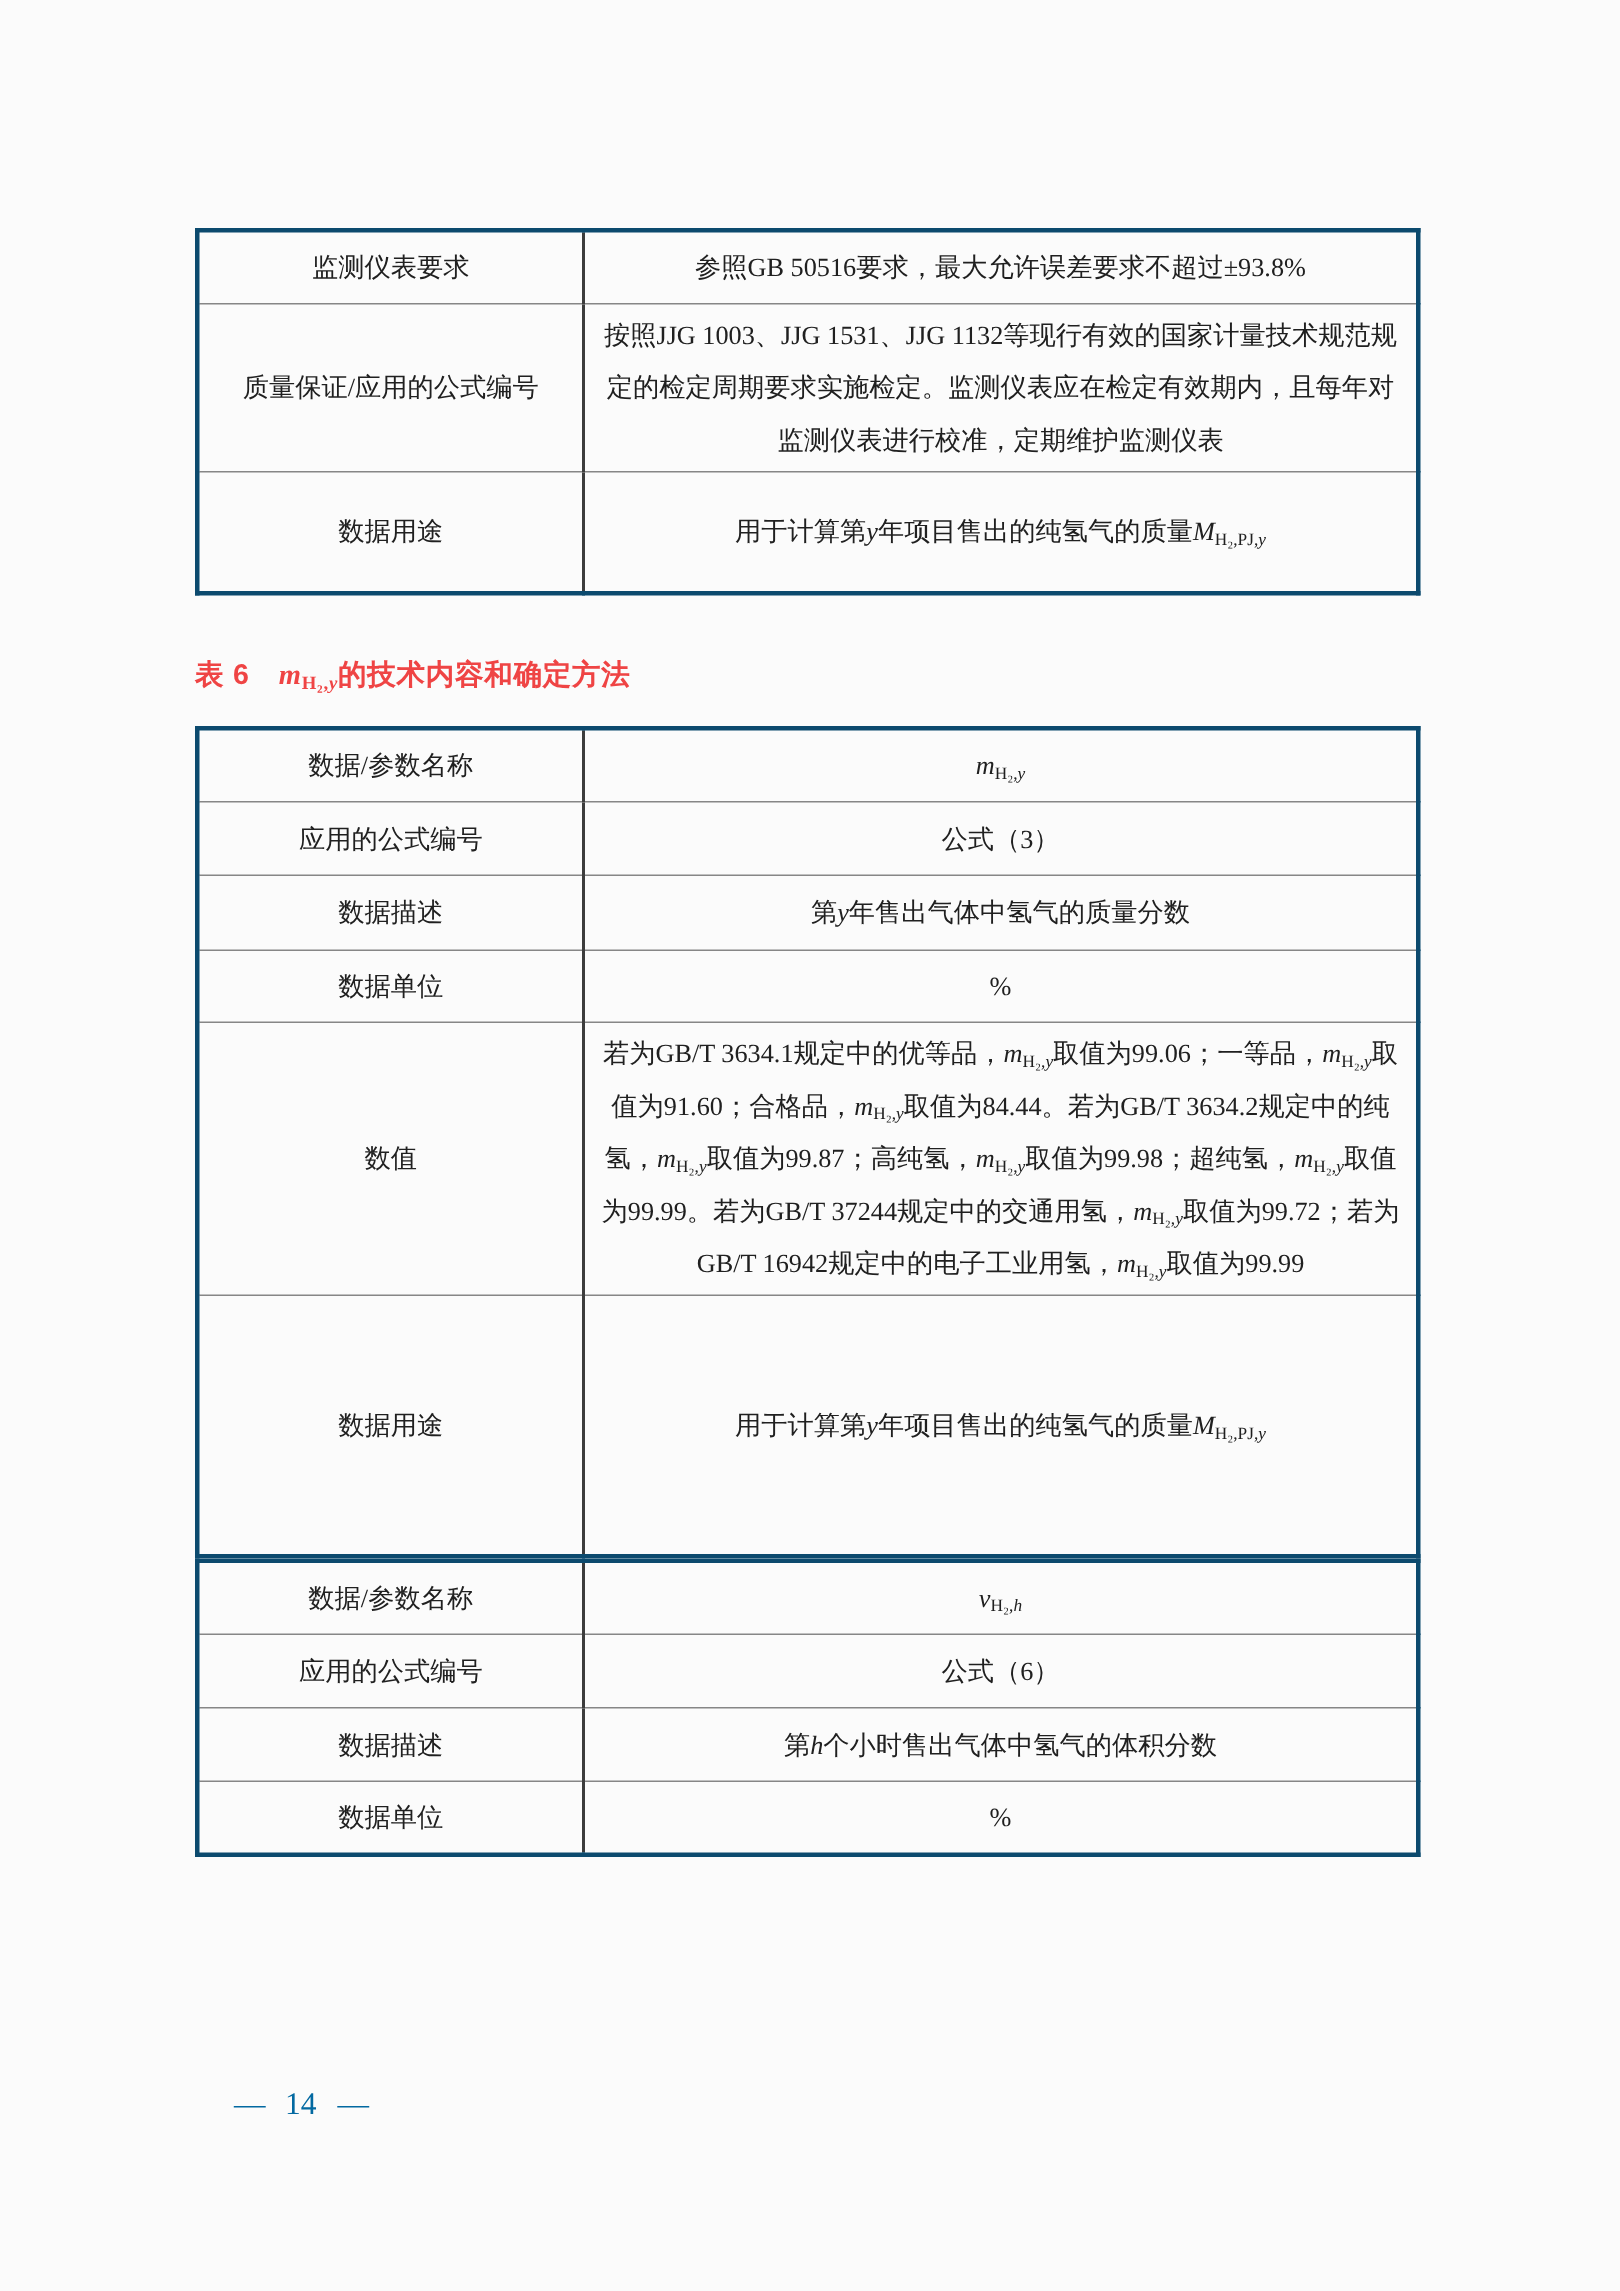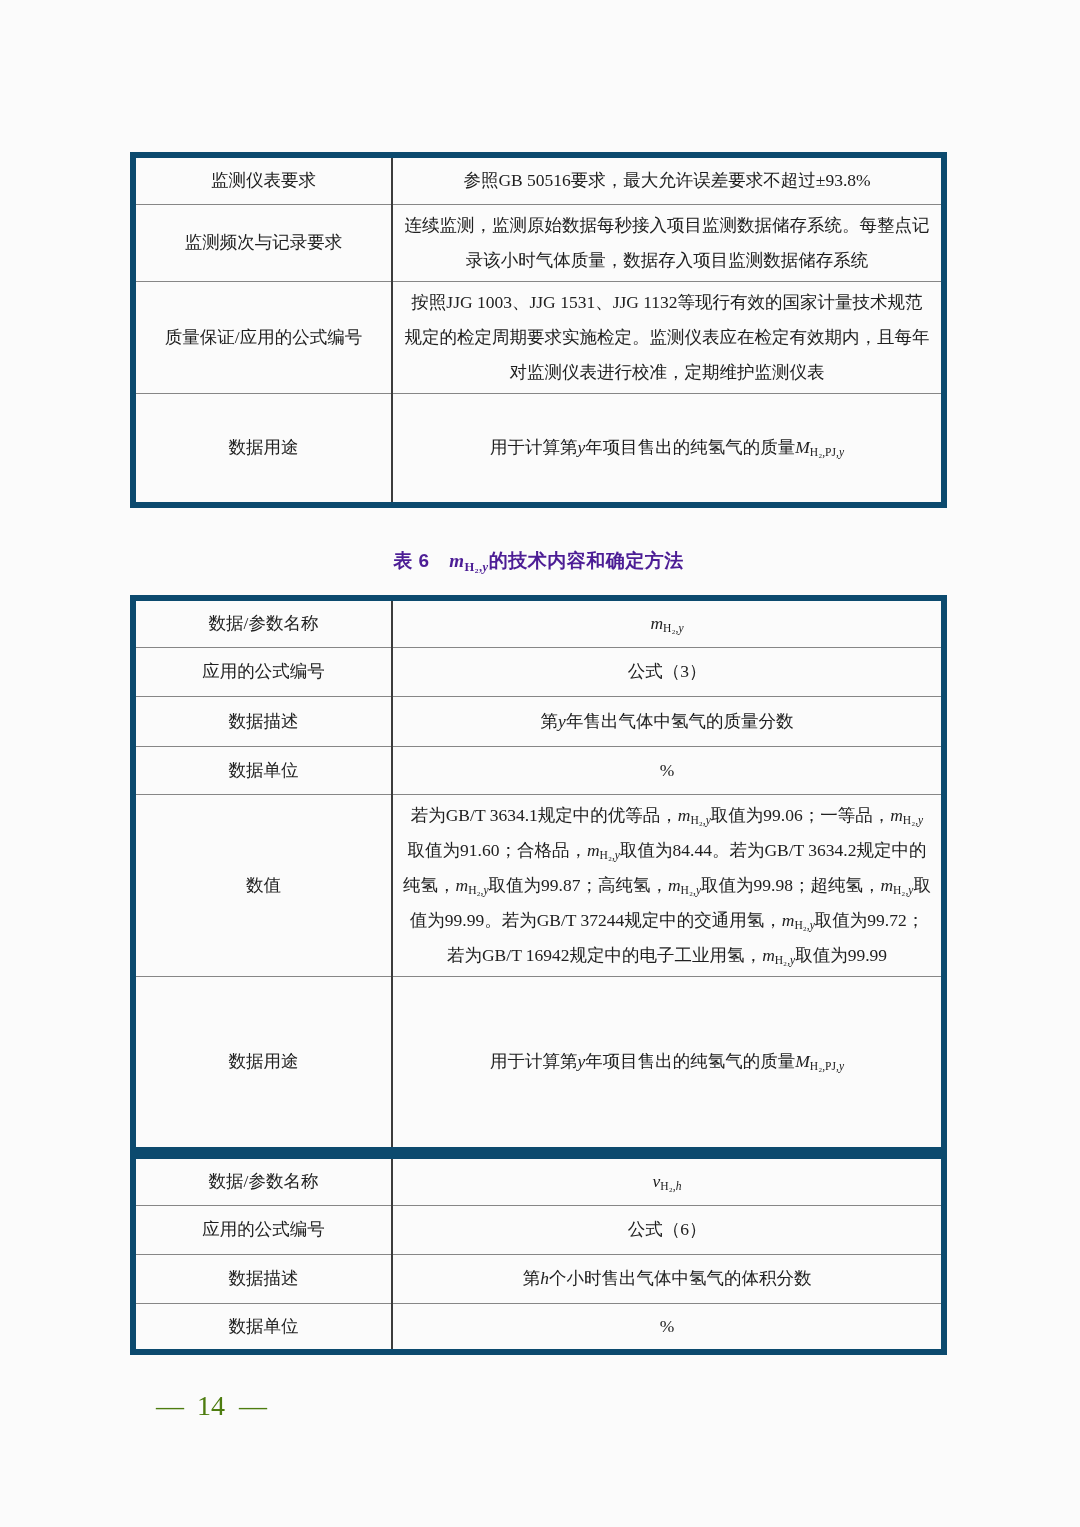--- a/index.html
+++ b/index.html
@@ -10,21 +10,21 @@
     color:#202020;
     font-family:"Liberation Serif","DejaVu Serif",serif;
     overflow:hidden;
   }
   .content { position:absolute; left:130px; top:0; width:817px; }
 
   table.doc-table {
     border-collapse:collapse;
     table-layout:fixed;
     width:817px;
-    border:6px solid #0c4a6e;
+    border:3px solid #0c4a6e;
     font-size:17.5px;
     background:#fbfbfb;
   }
   table.doc-table td {
     border-top:1px solid #868686;
     vertical-align:middle;
     text-align:center;
     padding:3px 10px;
     line-height:2.0;
     word-break:break-word;
@@ -52,54 +52,50 @@
   table.t6 tr:nth-child(2){ height:49px; }
   table.t6 tr:nth-child(3){ height:50px; }
   table.t6 tr:nth-child(4){ height:48px; }
   table.t6 tr:nth-child(5){ height:63px; }
   table.t6 tr:nth-child(6){ height:174px; }
   table.t6 tr:nth-child(7){ height:50px; }
 
   table.t7 tr { height:49px; }
 
   .caption {
-    text-align:center;
+    text-align:left;
     font-family:"Liberation Sans","DejaVu Sans",sans-serif;
     font-weight:bold;
     font-size:19px;
-    color:#4c1d95;
+    color:#ef4444;
     letter-spacing:0.5px;
   }
   .caption.c6 { margin:40px 0 21px; }
   .caption.c7 { margin:43px 0 23px; }
 
   .footer {
     position:absolute; left:142px; top:1390px;
-    font-size:28px; color:#4d7c0f;
+    font-size:21px; color:#0369a1;
     font-family:"Liberation Serif","DejaVu Serif",serif;
     text-decoration:underline;
   }
   .footer .dash { display:inline-block; margin:0 14px; letter-spacing:-1px; }
   .footer .num { display:inline-block; }
 </style>
 </head>
 <body>
 
 <div class="page">
   <div class="content">
 
     <table class="doc-table t5">
       <tbody>
         <tr>
           <td class="lbl">监测仪表要求</td>
           <td class="val">参照GB 50516要求，最大允许误差要求不超过±93.8%</td>
-        </tr>
-        <tr>
-          <td class="lbl">监测频次与记录要求</td>
-          <td class="val">连续监测，监测原始数据每秒接入项目监测数据储存系统。每整点记录该小时气体质量，数据存入项目监测数据储存系统</td>
         </tr>
         <tr>
           <td class="lbl">质量保证/应用的公式编号</td>
           <td class="val">按照JJG 1003、JJG 1531、JJG 1132等现行有效的国家计量技术规范规定的检定周期要求实施检定。监测仪表应在检定有效期内，且每年对监测仪表进行校准，定期维护监测仪表</td>
         </tr>
         <tr>
           <td class="lbl">数据用途</td>
           <td class="val">用于计算第<i>y</i>年项目售出的纯氢气的质量<i>M</i><sub>H₂,PJ,<i>y</i></sub></td>
         </tr>
       </tbody>

